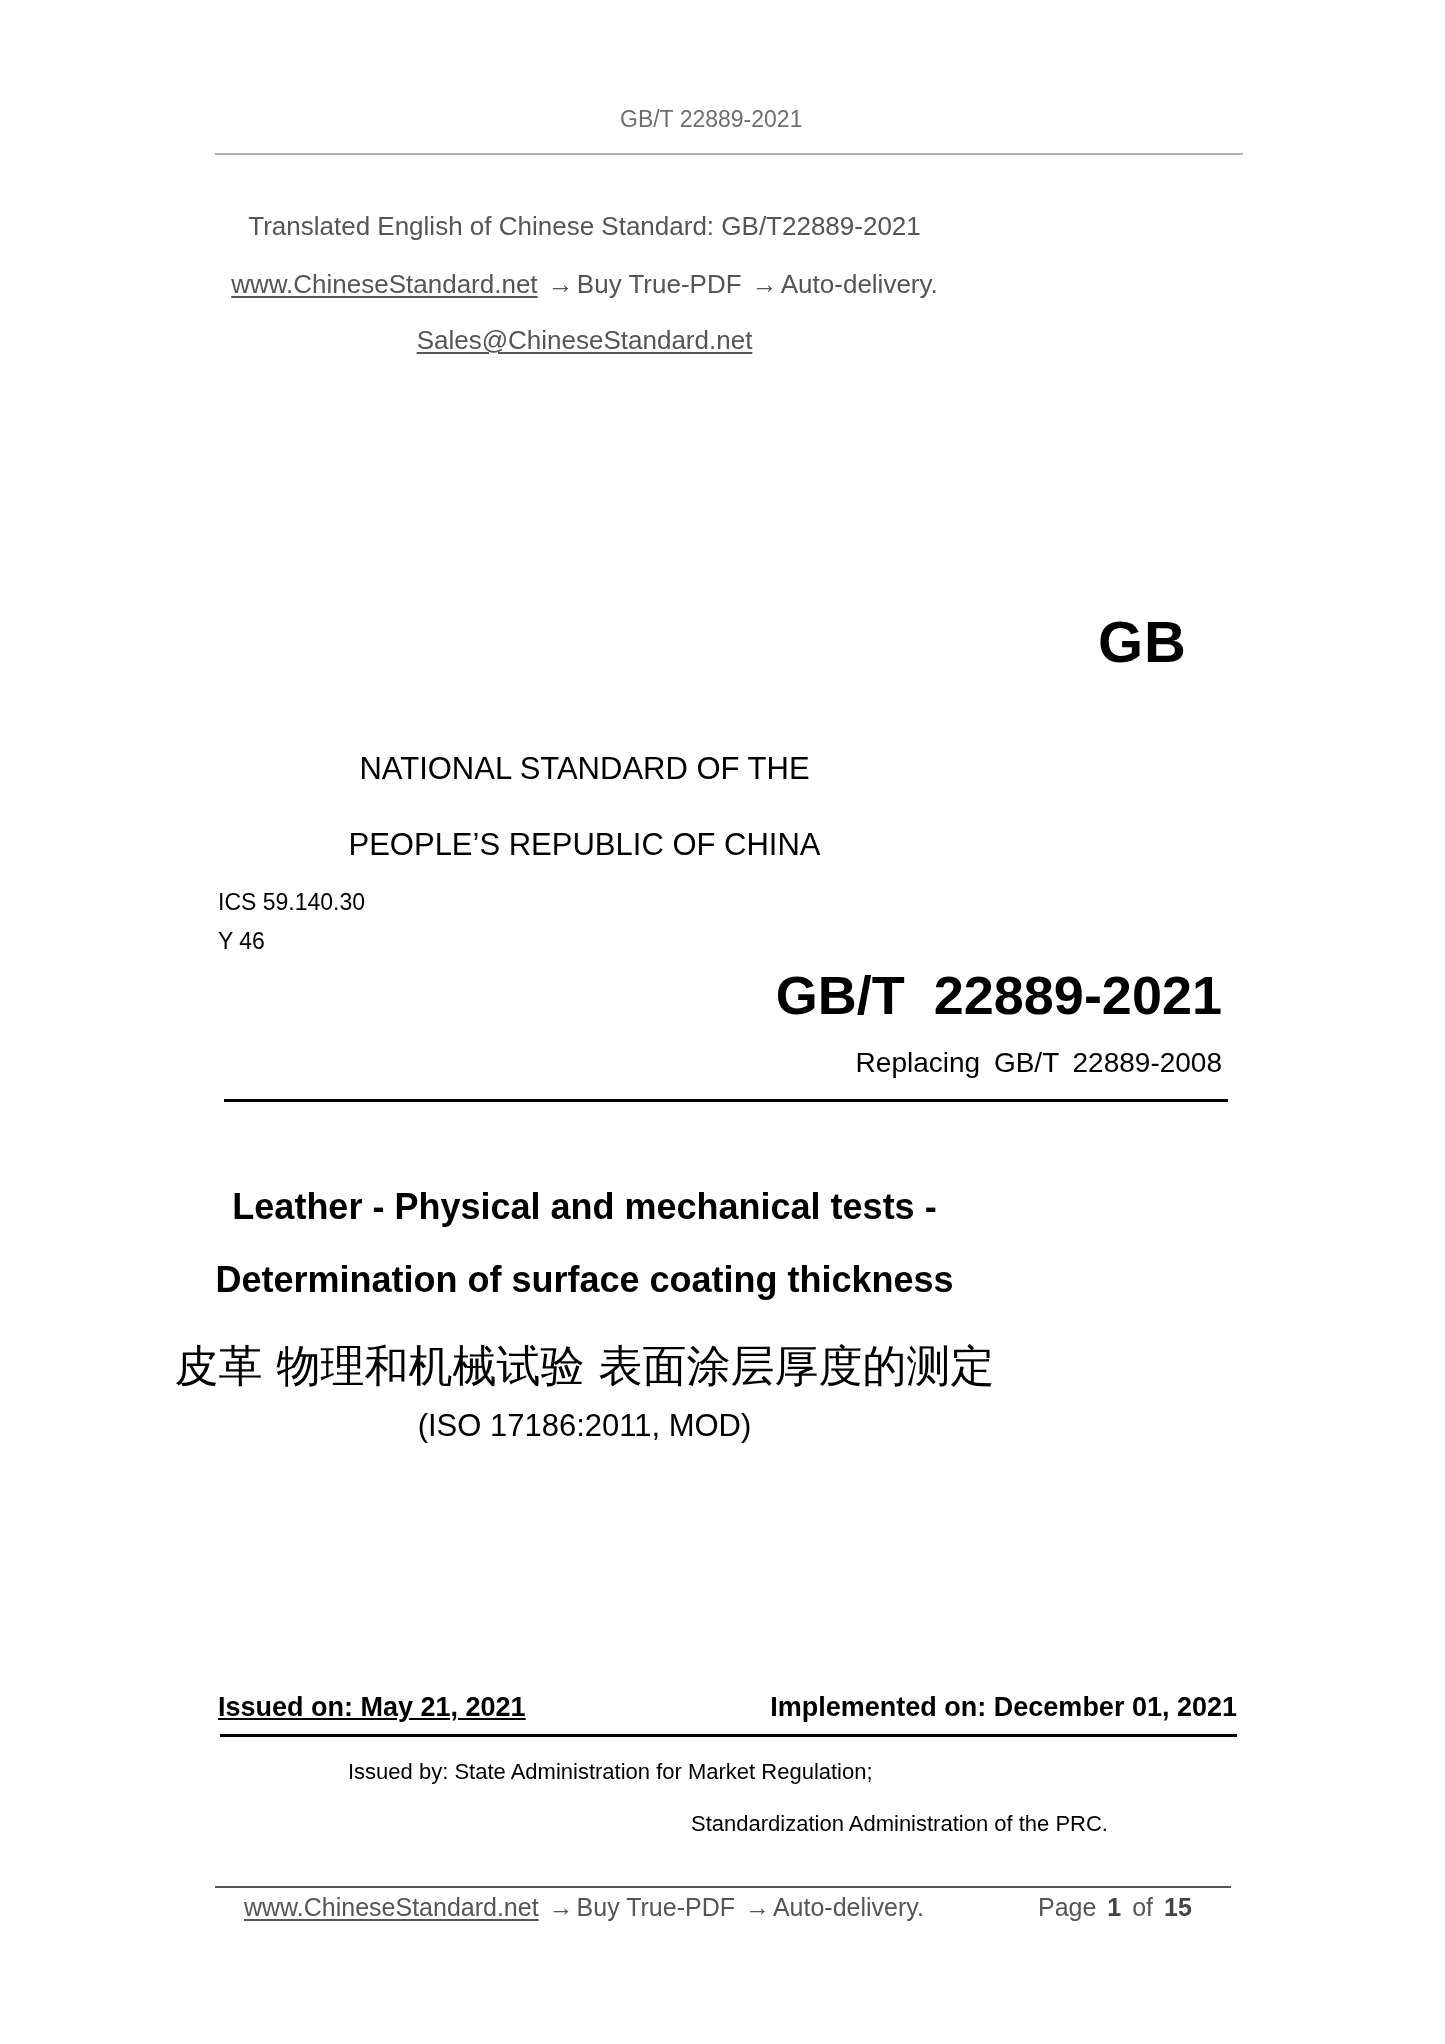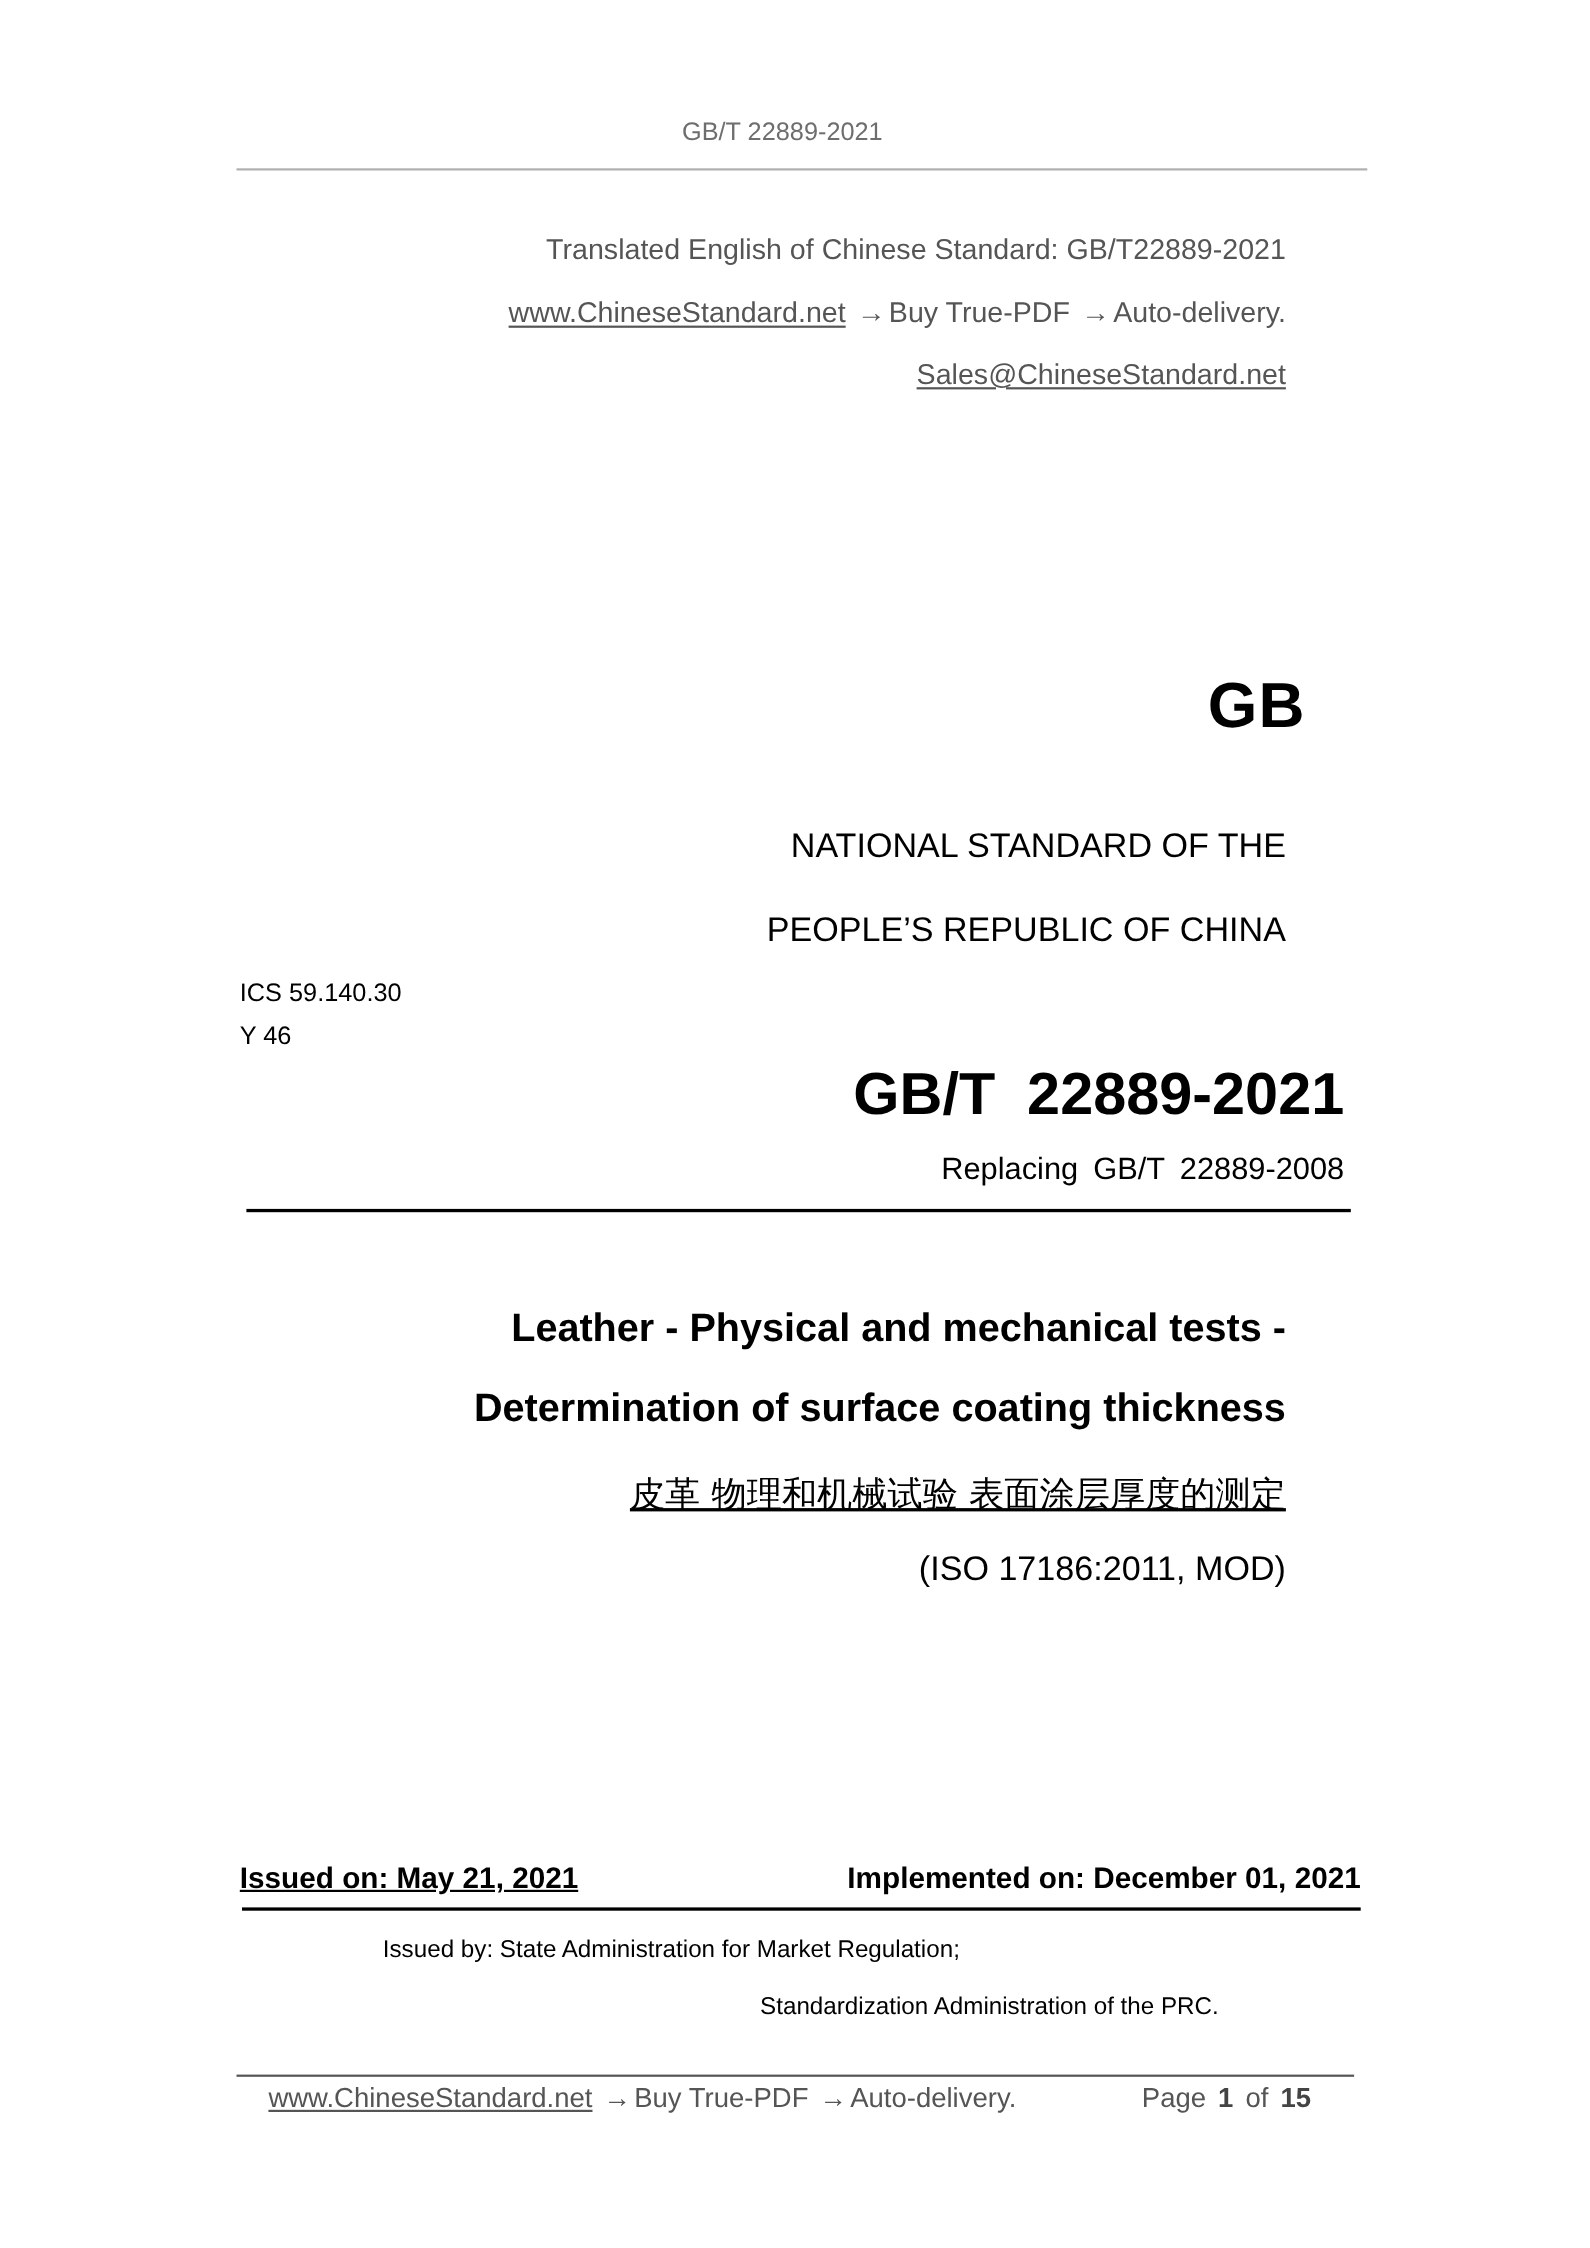--- a/index.html
+++ b/index.html
@@ -1,31 +1,31 @@
 <!DOCTYPE html>
 <html><head>
 <meta charset="utf-8">
 <style>
   html, body { margin: 0; padding: 0; background: #ffffff; }
   body { width: 1445px; height: 2044px; position: relative; overflow: hidden;
          font-family: "Liberation Sans", "DejaVu Sans", sans-serif; color: #000; }
   .abs { position: absolute; white-space: nowrap; }
-  .center { left: 0; width: 1169px; text-align: right; }
+  .center { left: 0; width: 1169px; text-align: center; }
   .hdr { top: 106px; font-size: 23px; color: #6e6e6e; left: 620px; }
   .hdr-rule { top: 153px; left: 215px; width: 1028px; height: 0; border-top: 2px solid #b0b0b0; }
   .gray { color: #555555; font-size: 26px; }
   a.link { color: #555555; text-decoration: underline; text-decoration-thickness: 2px; text-underline-offset: 3px; margin-top: 30px; }
   .gb-mark { top: 608px; left: 1098px; font-size: 58px; font-weight: bold; letter-spacing: 1px; }
   .nat { font-size: 31px; }
   .ics { font-size: 23px; left: 218px; }
   .std-code { top: 964px; right: 223px; font-size: 54px; font-weight: bold; word-spacing: 14px; }
   .replacing { top: 1047px; right: 223px; font-size: 28px; word-spacing: 6px; }
   .rule-thick { left: 224px; width: 1004px; height: 3px; background: #000; top: 1099px; }
   .title { font-size: 36px; font-weight: bold; }
-  .cn { font-size: 32px; font-family: "DejaVu Sans", sans-serif; text-decoration: underline; }
+  .cn { font-size: 44px; font-family: "DejaVu Sans", sans-serif; }
   .iso { font-size: 31px; }
   .dates { font-size: 27px; font-weight: bold; top: 1692px; }
   .rule-dates { left: 220px; width: 1017px; height: 3px; background: #000; top: 1734px; }
   .issuedby { font-size: 22px; font-weight: normal; }
   .foot-rule { top: 1886px; left: 215px; width: 1016px; height: 0; border-top: 2px solid #555; }
   .foot { top: 1893px; font-size: 25px; color: #555555; }
   .foot b { color: #444; }
   .arrow { display: inline-block; padding: 0 3px; }
 </style>
 </head>

